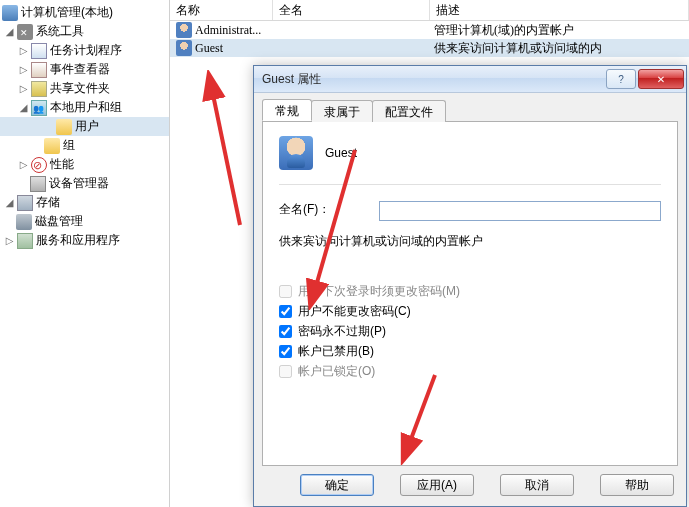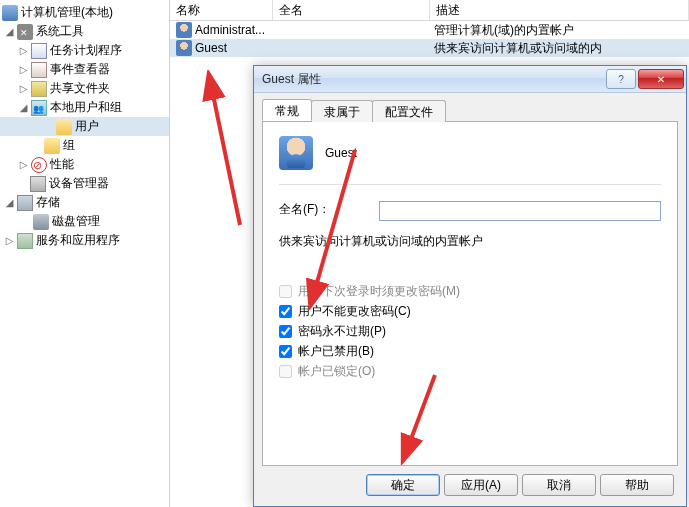--- a/index.html
+++ b/index.html
@@ -80,20 +80,21 @@
   height: 100%;
   line-height: 20px;
 }
 .col-name { width: 96px; }
 .col-fullname { width: 150px; }
 .col-desc { flex: 1; }
 .list-row {
   display: flex;
   height: 18px;
   align-items: center;
+  font-family: Liberation Serif, serif;
 }
 .list-row.selected { background: #d8e6f2; }
 .list-row > div {
   padding-left: 6px;
   overflow: hidden;
   white-space: nowrap;
 }
 .list-row .cell-name { width: 96px; display:flex; align-items:center;}
 .list-row .cell-fullname { width: 150px; }
 .list-row .cell-desc { flex: 1; }
@@ -212,21 +213,21 @@
   display: flex;
   align-items: center;
   margin: 4px 0;
   height: 16px;
 }
 .check-row input { margin: 0 6px 0 0; }
 .check-row.disabled { color: #888; }
 .dialog-buttons {
   display: flex;
   justify-content: flex-end;
-  gap: 4px;
+  gap: 26px;
   padding: 8px 4px 2px 4px;
 }
 .btn {
   min-width: 74px;
   height: 22px;
   border: 1px solid #9a9a9a;
   border-radius: 3px;
   background: linear-gradient(#fdfdfd,#e4e4e4);
   font-family: inherit;
   font-size: 12px;
@@ -292,21 +293,21 @@
     </div>
     <div class="tree-item" style="padding-left:30px">
       <span class="tree-icon icon-device"></span>
       <span>设备管理器</span>
     </div>
     <div class="tree-item" style="padding-left:4px">
       <span class="tree-toggle">◢</span>
       <span class="tree-icon icon-storage"></span>
       <span>存储</span>
     </div>
-    <div class="tree-item" style="padding-left:33px">
+    <div class="tree-item" style="padding-left:16px">
       <span class="tree-icon icon-disk"></span>
       <span>磁盘管理</span>
     </div>
     <div class="tree-item" style="padding-left:4px">
       <span class="tree-toggle">▷</span>
       <span class="tree-icon icon-service"></span>
       <span>服务和应用程序</span>
     </div>
   </div>
 

